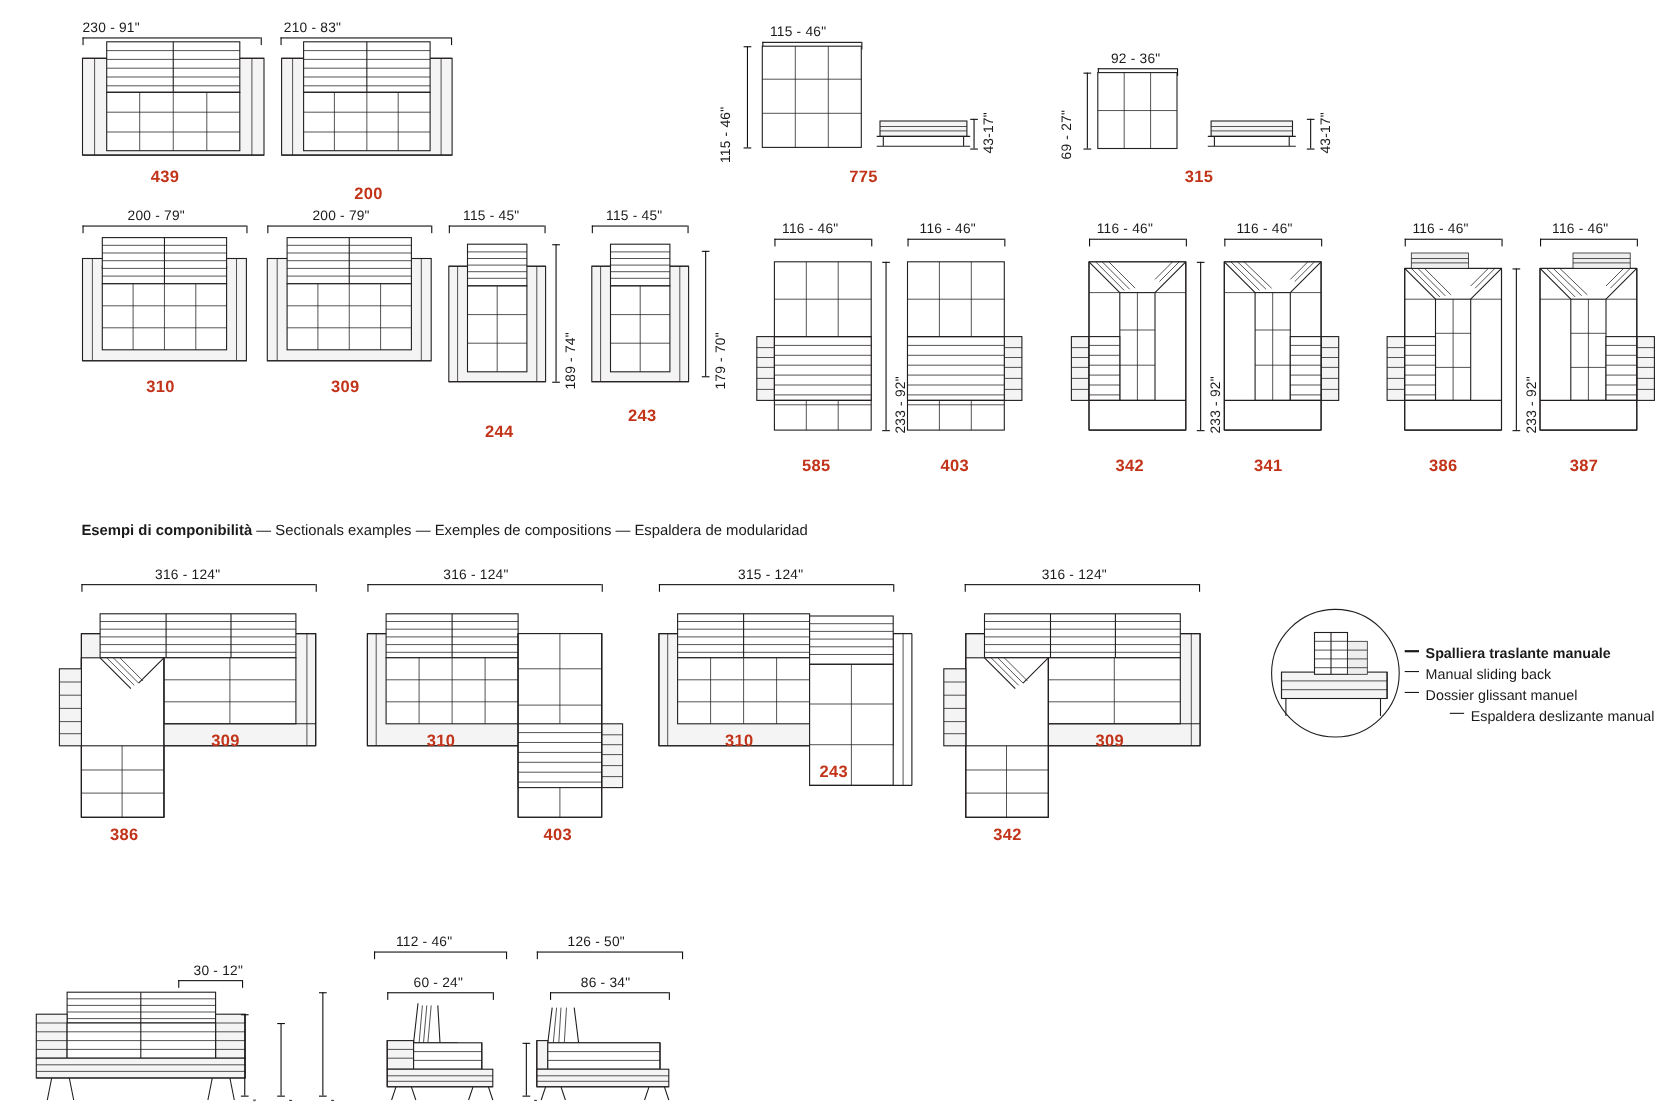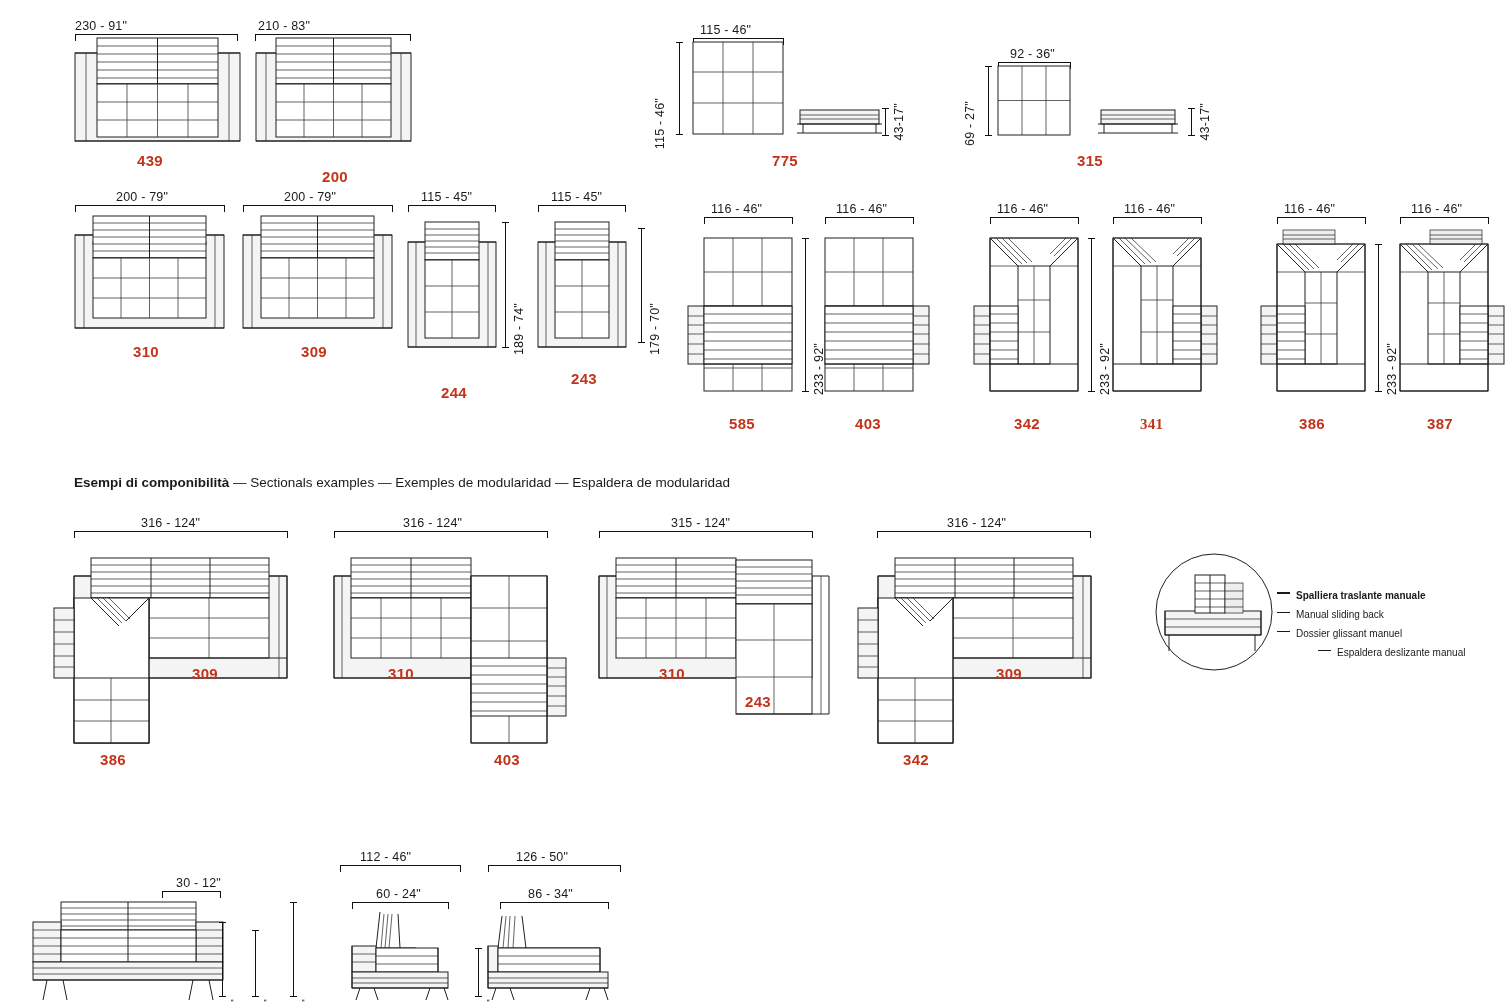--- a/index.html
+++ b/index.html
@@ -8,21 +8,21 @@
   .abs{position:absolute;}
   .dim{font-size:12.5px;color:#1a1a1a;white-space:nowrap;letter-spacing:.2px;}
   .code{font-size:15px;font-weight:bold;color:#c2341a;white-space:nowrap;letter-spacing:.3px;}
   .vert{transform-origin:left top;}
   .hline{position:absolute;border-top:1px solid #111;height:0;}
   .vline{position:absolute;border-left:1px solid #111;width:0;}
   .tickL{position:absolute;border-left:1px solid #111;width:0;height:7px;}
   .tickT{position:absolute;border-top:1px solid #111;height:0;width:7px;}
   .sectionTitle{font-size:13.5px;white-space:nowrap;}
   .sectionTitle b{font-weight:bold;}
-  .legend{font-size:10px;white-space:nowrap;text-align:right;}
+  .legend{font-size:13px;white-space:nowrap;text-align:right;}
   .legend b{font-weight:bold;}
   .dash{display:inline-block;width:13px;border-top:1px solid #1a1a1a;vertical-align:middle;margin-right:6px;position:relative;top:-3px;}
   .dash.thick{border-top:2px solid #1a1a1a;}
   svg{display:block;overflow:visible;}
   .ln{fill:none;stroke:#231f20;stroke-width:1;}
   .lnT{fill:none;stroke:#231f20;stroke-width:.7;}
   .fillL{fill:#f4f4f4;stroke:#231f20;stroke-width:1;}
   .fillW{fill:#ffffff;stroke:#231f20;stroke-width:1;}
   .fillG{fill:#eeeeee;stroke:#231f20;stroke-width:.7;}
 </style>
@@ -357,21 +357,21 @@
   <rect x="28" y="38" width="32" height="98" class="fillW"></rect>
   <path class="lnT" d="M44 38 V136 M28 72 H60 M28 104 H60"></path>
   <path class="lnT" d="M0 10 H88 M0 38 H28 M60 38 H88"></path>
   <rect x="88" y="78" width="16" height="58" class="fillL"></rect>
   <path class="lnT" d="M88 88 H104 M88 97 H104 M88 106 H104 M88 116 H104 M88 126 H104"></path>
   <rect x="60" y="78" width="28" height="58" class="fillW"></rect>
   <path class="lnT" d="M60 86 H88 M60 95 H88 M60 104 H88 M60 113 H88 M60 122 H88 M60 131 H88"></path>
   <path class="ln" d="M0 136 H88 M0 10 V163 M88 10 V163 M0 163 H88"></path>
 </svg>
 </div>
-<div class="abs" style="left:1140px;top:415px;font-family:Liberation Serif, serif;">
+<div class="abs" style="left:1140px;top:415px;">
   <span class="code">341</span>
 </div>
 
 <div class="abs" style="left:1284px;top:199px;">
   <span class="dim">116 - 46"</span>
 </div>
 <div class="hline" style="left:1277px;top:217px;width:88px;"></div>
 <div class="tickL" style="left:1277px;top:217px;"></div>
 <div class="tickL" style="left:1365px;top:217px;"></div>
 <div class="abs" style="left:1261px;top:228px;">
@@ -427,21 +427,21 @@
 <div class="abs" style="left:1427px;top:415px;">
   <span class="code">387</span>
 </div>
 
 <div class="abs" style="left:74px;top:473px;">
   <span class="sectionTitle">
     <b>Esempi di componibilità</b>
     <span>—</span>
     <span>Sectionals examples</span>
     <span>—</span>
-    <span>Exemples de modularidad</span>
+    <span>Exemples de compositions</span>
     <span>—</span>
     <span>Espaldera de modularidad</span>
   </span>
 </div>
 
 <div class="abs" style="left:141px;top:513px;">
   <span class="dim">316 - 124"</span>
 </div>
 <div class="hline" style="left:74px;top:531px;width:213px;"></div>
 <div class="tickL" style="left:74px;top:531px;"></div>

